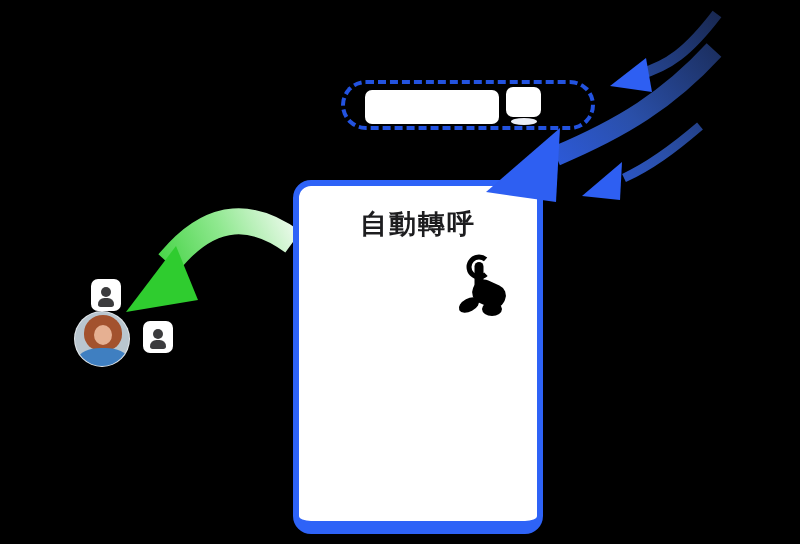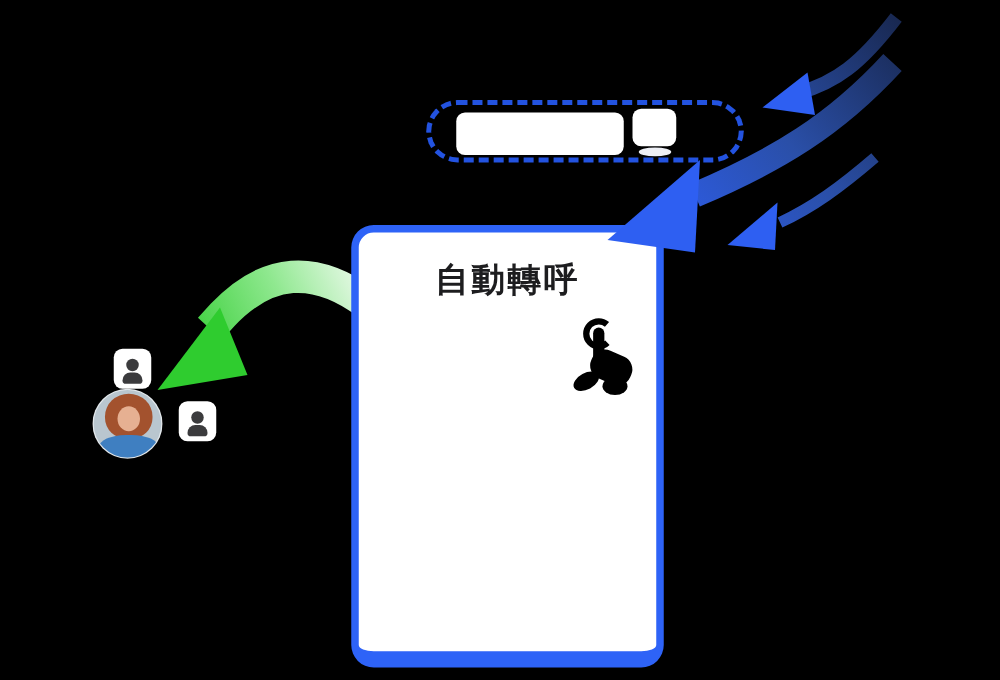--- a/index.html
+++ b/index.html
@@ -25,21 +25,21 @@
     position:absolute;left:161px;top:3px;width:35px;height:30px;
     background:#ffffff;border-radius:7px;
   }
   .pill-blob-base{
     position:absolute;left:166px;top:34px;width:26px;height:7px;
     background:#EDEFF5;border-radius:50%;
   }
 
   
   .card{
-    position:absolute;left:281px;top:180px;width:250px;height:354px;
+    position:absolute;left:293px;top:180px;width:250px;height:354px;
     background:#ffffff;border:6px solid #2E63F7;border-bottom-width:13px;
     border-radius:18px;box-sizing:border-box;z-index:3;
   }
   .card-title{
     margin-top:20px;text-align:center;font-size:27px;font-weight:600;
     color:#1D1D1F;letter-spacing:2px;
   }
 
   
   .tap-icon{position:absolute;left:452px;top:252px;width:60px;height:68px;z-index:4;}

